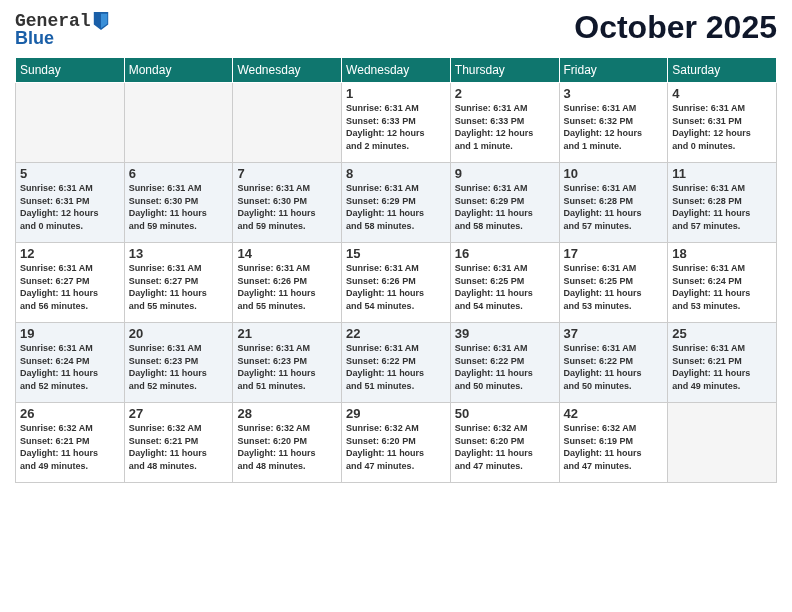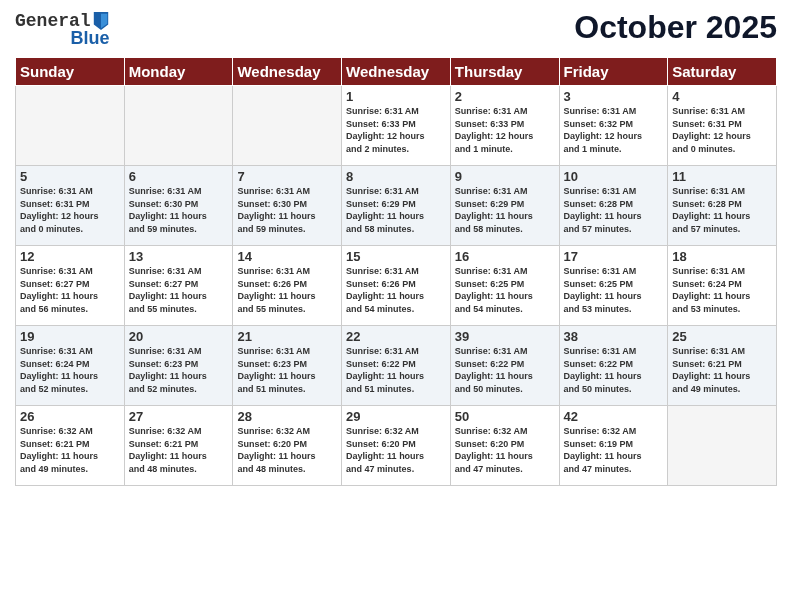--- a/index.html
+++ b/index.html
@@ -45,24 +45,24 @@
     .location-title {
       font-size: 16px;
       color: #555;
     }
     .calendar {
       width: 100%;
       border-collapse: collapse;
       table-layout: fixed;
     }
     .calendar th {
-      background-color: #7f1d1d;
+      background-color: #0f766e;
       color: #fff;
-      font-size: 15px;
-      font-weight: bold;
+      font-size: 12px;
+      font-weight: normal;
       padding: 5px 4px;
       text-align: left;
       border: 1px solid #fff;
     }
     .calendar td {
       border: 1px solid #ccc;
       vertical-align: top;
       padding: 3px 4px;
       height: 80px;
       background: #fff;
@@ -96,21 +96,21 @@
   <div class="header">
     <div class="logo">
       <div>
         <div style="display:flex;align-items:center;font-family:Liberation Mono, monospace;">
           <span class="logo-general" style="font-size:18px;font-weight:bold;">General</span>
           <svg class="logo-icon" viewBox="0 0 20 24" xmlns="http://www.w3.org/2000/svg">
             <polygon points="2,2 18,2 18,16 10,22 2,16" fill="#1a5fa8"></polygon>
             <polygon points="10,4 17,4 17,15 10,20" fill="#3a8fd8"></polygon>
           </svg>
         </div>
-        <span class="logo-blue" style="font-size:18px;font-weight:bold;display:block;margin-top:-4px;text-align:right;">Blue</span>
+        <span class="logo-blue" style="font-size:18px;font-weight:bold;display:block;margin-top:-4px;">Blue</span>
       </div>
     </div>
     <div class="title-block">
       <div class="month-title">October 2025</div>
     </div>
   </div>
 
   <table class="calendar">
     <thead>
       <tr>
@@ -289,21 +289,21 @@
 and 51 minutes.</div>
           </td>
           <td>
             <span class="day-number">39</span>
             <div class="day-info" style="white-space: pre-line;">Sunrise: 6:31 AM
 Sunset: 6:22 PM
 Daylight: 11 hours
 and 50 minutes.</div>
           </td>
           <td>
-            <span class="day-number">38</span>
+            <span class="day-number">37</span>
             <div class="day-info" style="white-space: pre-line;">Sunrise: 6:31 AM
 Sunset: 6:22 PM
 Daylight: 11 hours
 and 50 minutes.</div>
           </td>
           <td>
             <span class="day-number">25</span>
             <div class="day-info" style="white-space: pre-line;">Sunrise: 6:31 AM
 Sunset: 6:21 PM
 Daylight: 11 hours

